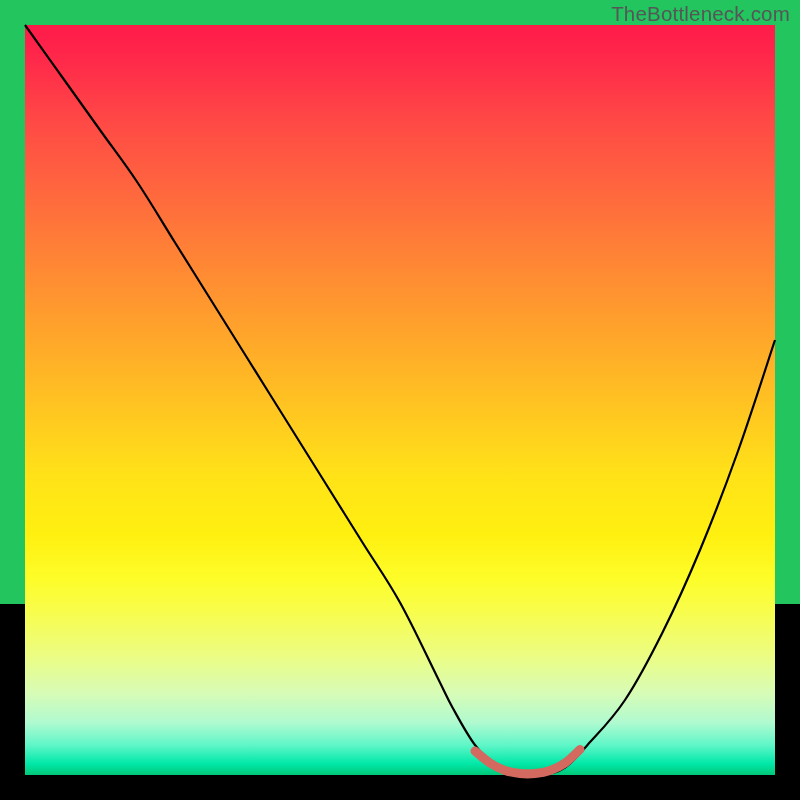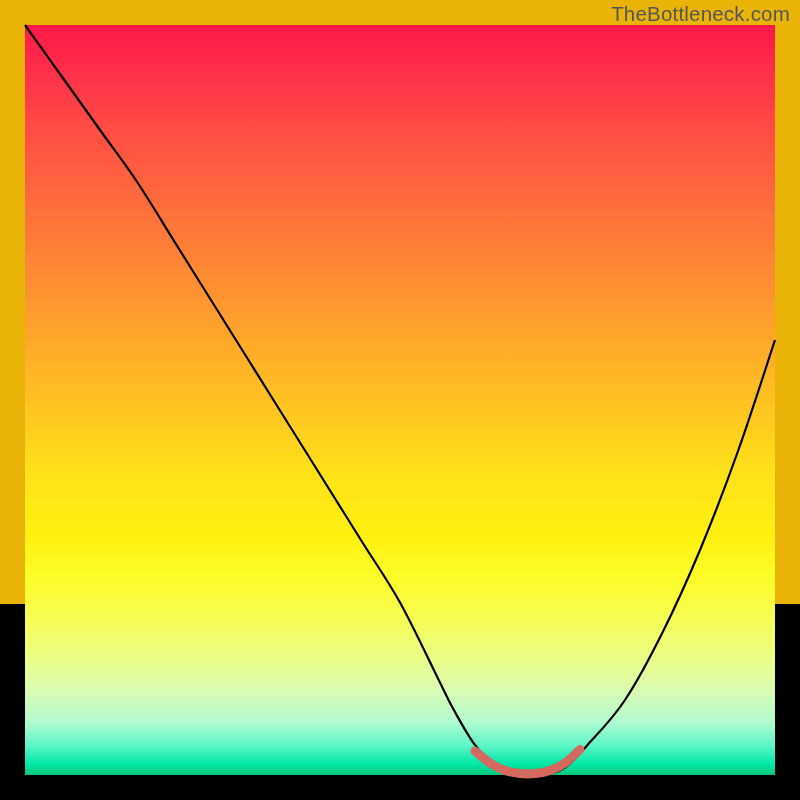--- a/index.html
+++ b/index.html
@@ -1,21 +1,21 @@
 <!DOCTYPE html>
 <html><head>
 <meta charset="utf-8">
 <style>
   * { margin: 0; padding: 0; box-sizing: border-box; }
   html, body { width: 800px; height: 800px; overflow: hidden; background: #000; }
   .chart-container {
     position: relative;
     width: 800px;
     height: 604px;
-    background: #eab308;
+    background: #22c55e;
   }
   .plot-area {
     position: absolute;
     left: 25px;
     top: 25px;
     width: 750px;
     height: 750px;
     background: linear-gradient(to bottom,
       #ff1a4a 0%,
       #ff2a4a 5%,

